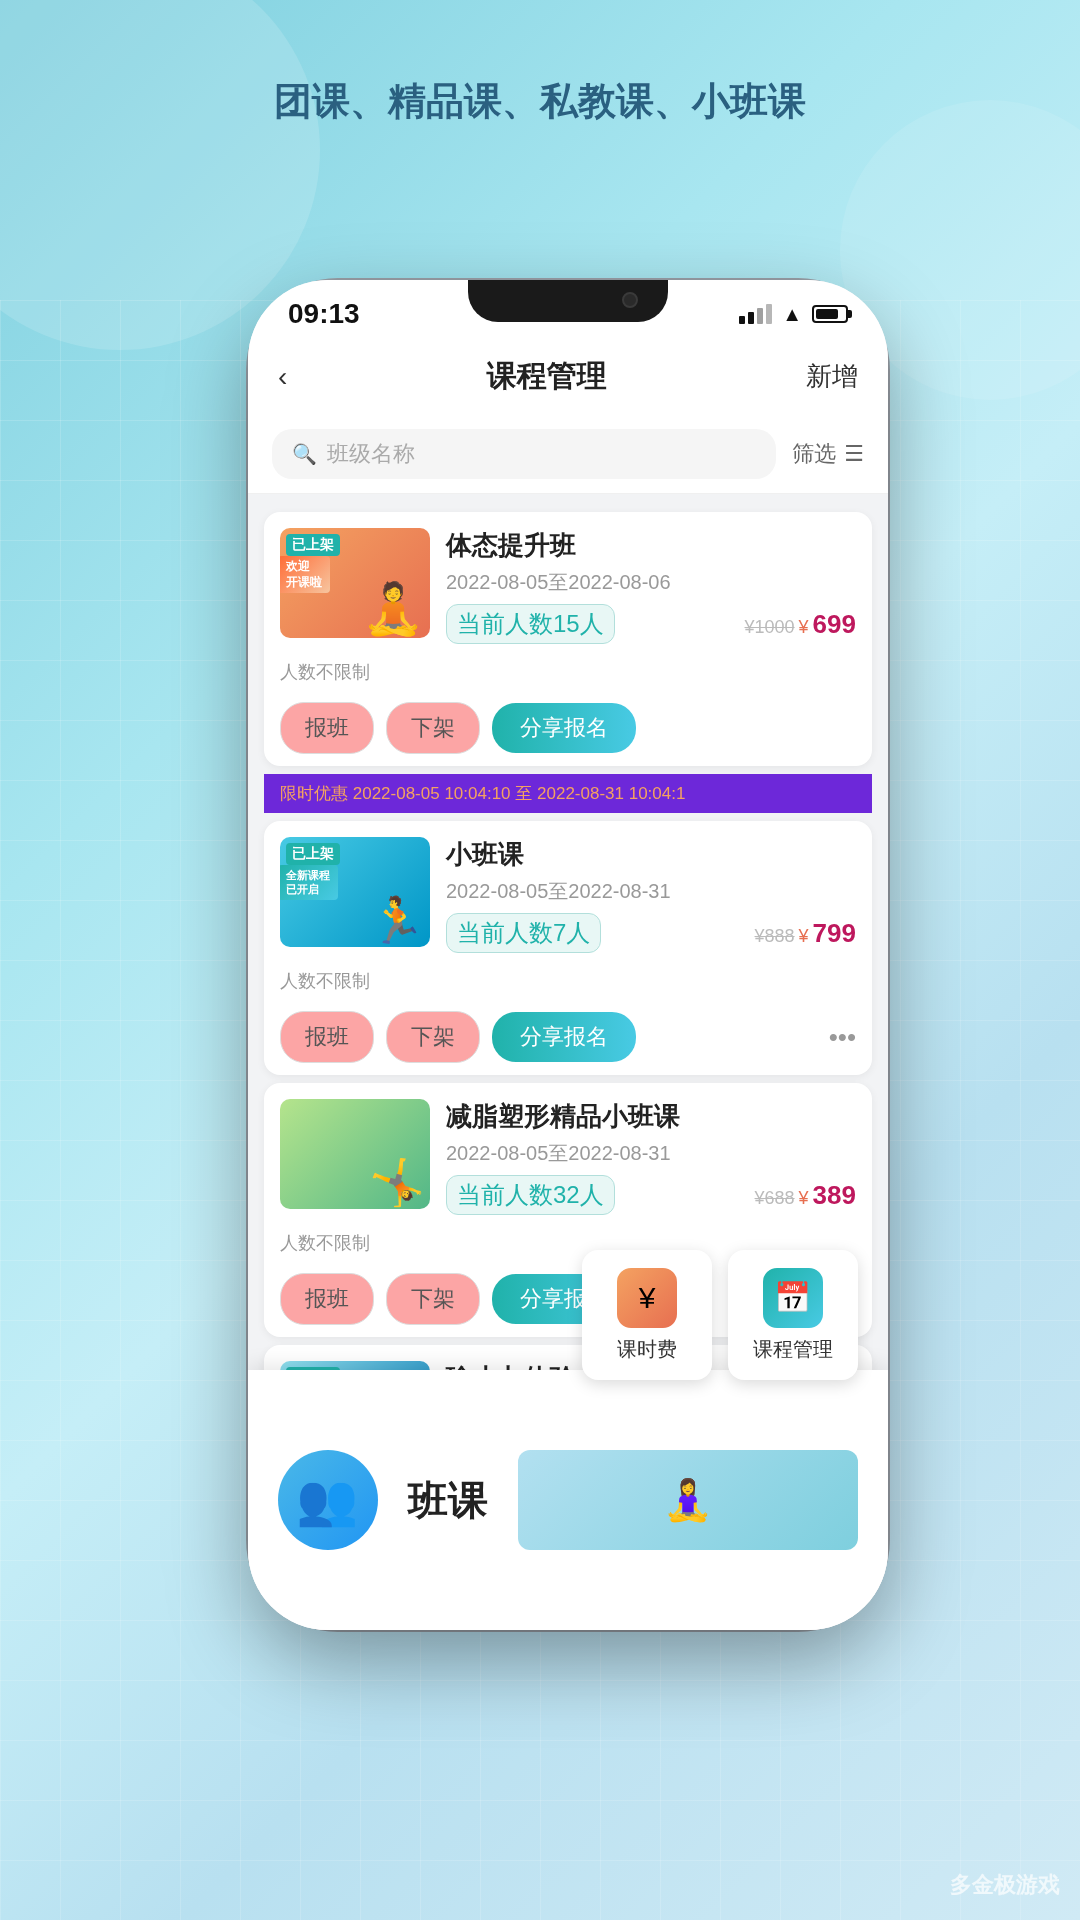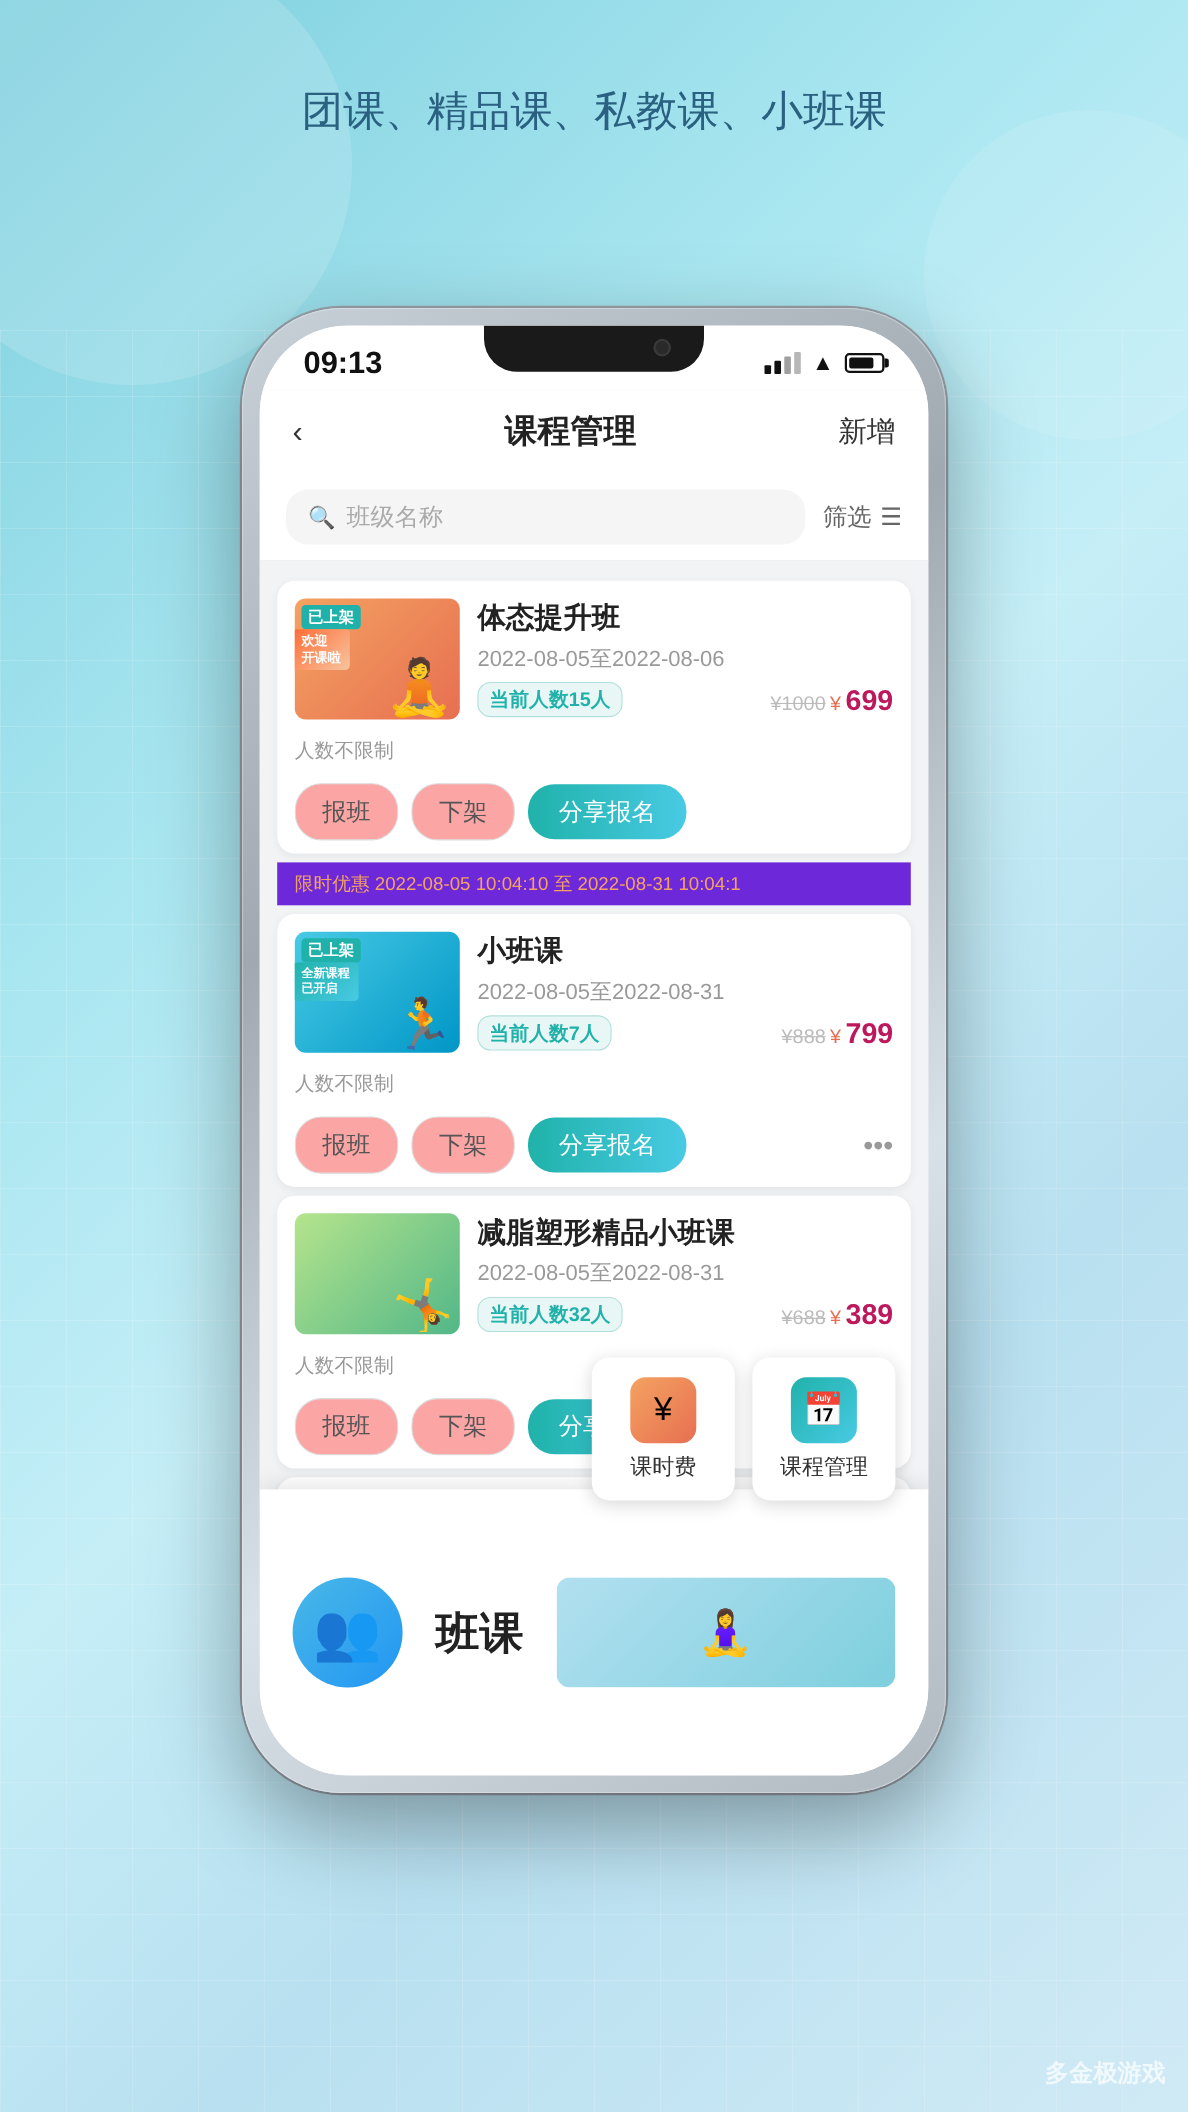--- a/index.html
+++ b/index.html
@@ -46,41 +46,42 @@
       font-size: 88px;
       font-weight: 900;
       color: #1a4a6e;
       letter-spacing: 4px;
       line-height: 1.1;
     }
     .hero-subtitle {
       font-size: 38px;
       color: #2a6080;
       margin-top: 16px;
-      font-weight: 400;
+      font-weight: 700;
     }
 
     
     .phone-wrapper {
       position: absolute;
       top: 280px;
       left: 50%;
       transform: translateX(-50%);
       width: 640px;
       height: 1350px;
       z-index: 5;
     }
     .phone-outer {
       width: 640px;
       height: 1350px;
       background: linear-gradient(145deg, #c8d0d8, #a0a8b0, #d8e0e8, #b0b8c0);
       border-radius: 90px;
-      padding: 16px;
+      padding: 0;
       box-shadow: 0 30px 80px rgba(0,0,0,0.35), 0 0 0 2px #9aa0a8, inset 0 0 0 1px rgba(255,255,255,0.3);
       position: relative;
+      margin-left: 28px;
     }
     .phone-inner {
       width: 100%;
       height: 100%;
       background: #f2f3f5;
       border-radius: 80px;
       overflow: hidden;
       position: relative;
     }
 
@@ -351,25 +352,24 @@
       margin-bottom: 8px;
     }
     .course-meta {
       display: flex;
       align-items: center;
       justify-content: space-between;
     }
     .people-tag {
       background: #e8f7f5;
       color: #20b2aa;
-      font-size: 18px;
+      font-size: 24px;
       padding: 3px 10px;
       border-radius: 12px;
       border: 1px solid #b2dfdb;
-      font-weight: bold;
     }
     .price-area {
       display: flex;
       align-items: baseline;
       gap: 4px;
     }
     .price-old {
       font-size: 18px;
       color: #bbb;
       text-decoration: line-through;

